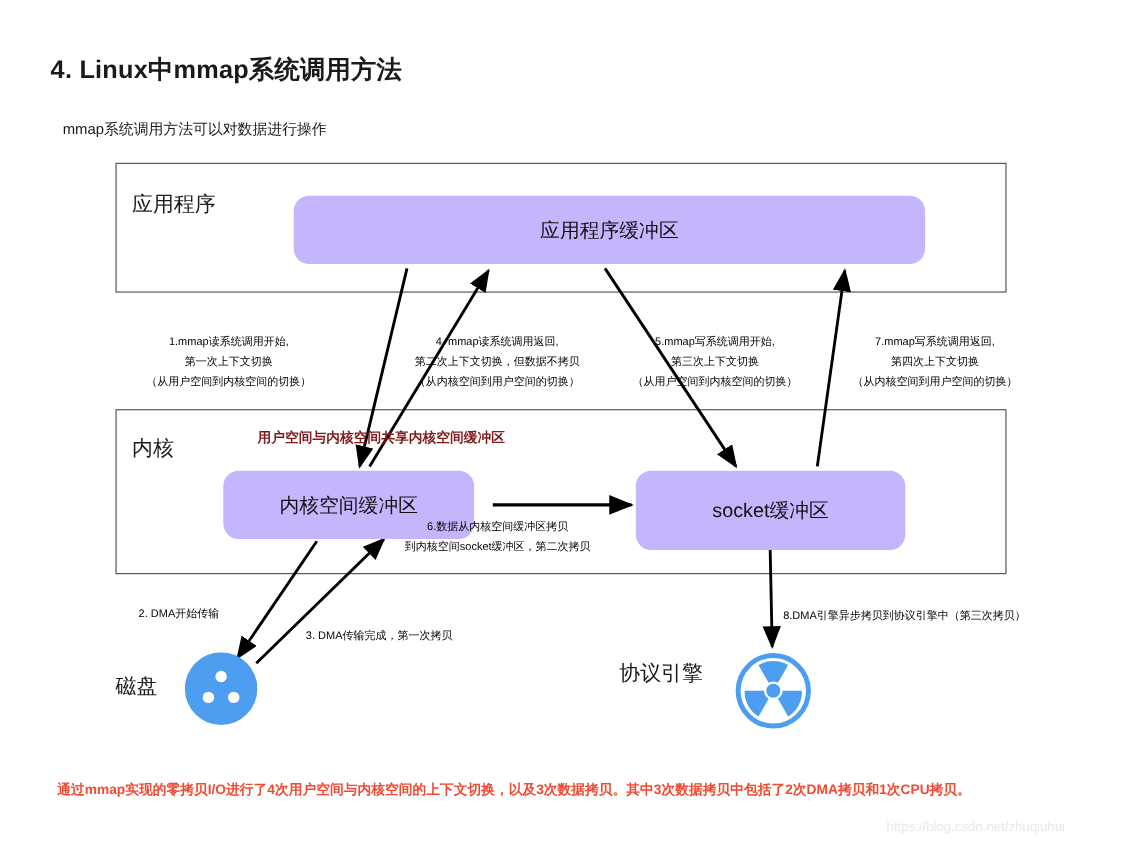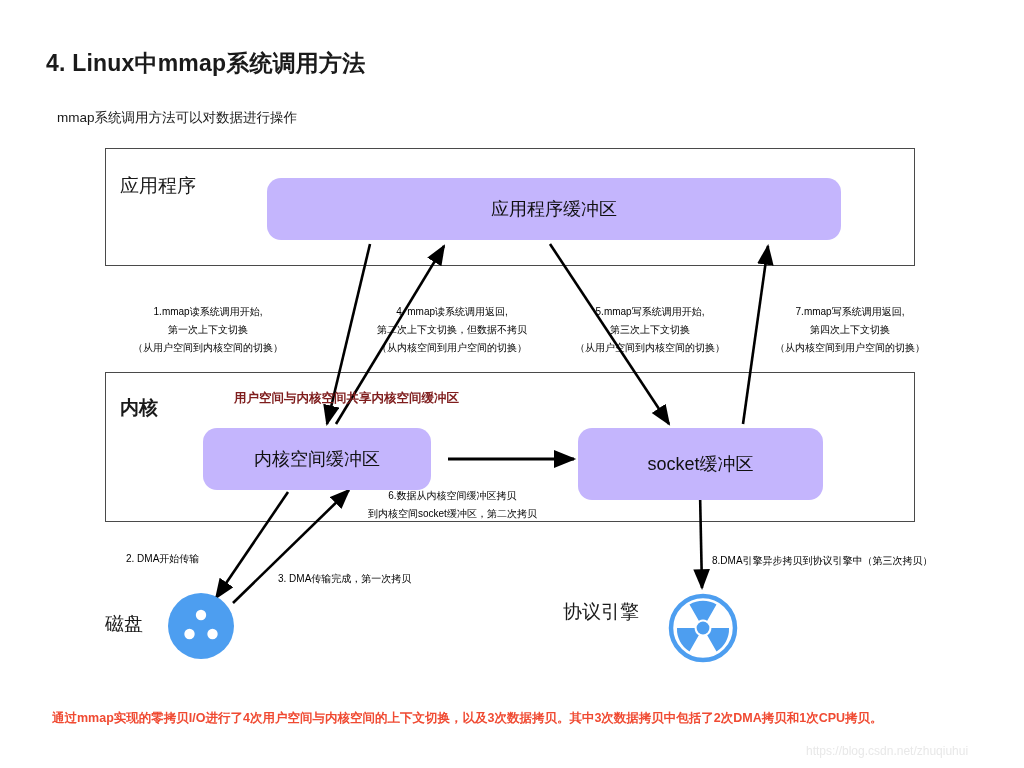--- a/index.html
+++ b/index.html
@@ -58,21 +58,21 @@
   #app-layer  { left: 105px; top: 148px; width: 810px; height: 118px; }
   #kernel-layer { left: 105px; top: 372px; width: 810px; height: 150px; }
 
   .layer-label {
     position: absolute;
     font-size: 19px;
     color: #1a1a1a;
     white-space: nowrap;
   }
   #app-layer-label    { left: 120px; top: 173px; }
-  #kernel-layer-label { left: 120px; top: 395px; font-weight: bold; }
+  #kernel-layer-label { left: 120px; top: 395px; }
 
   
   .buffer-box {
     position: absolute;
     background: #c4b5fd;
     border-radius: 14px;
     display: flex;
     align-items: center;
     justify-content: center;
     color: #111111;
@@ -100,21 +100,21 @@
     font-size: 10px;
     line-height: 18px;
     text-align: center;
     color: #000000;
     white-space: nowrap;
   }
   #step-1 { left: 133px; top: 303px; }
   #step-4 { left: 348px; top: 303px; margin-left: 29px; }
   #step-5 { left: 575px; top: 303px; }
   #step-7 { left: 775px; top: 303px; }
-  #step-6 { left: 368px; top: 487px; }
+  #step-6 { left: 368px; top: 471px; }
   #step-2 { left: 106px; top: 550px; text-align: left; margin-left: 20px; }
   #step-3 { left: 278px; top: 570px; text-align: center; }
   #step-8 { left: 712px; top: 552px; text-align: left; }
 
   
   .device-label {
     position: absolute;
     font-size: 19px;
     white-space: nowrap;
   }

